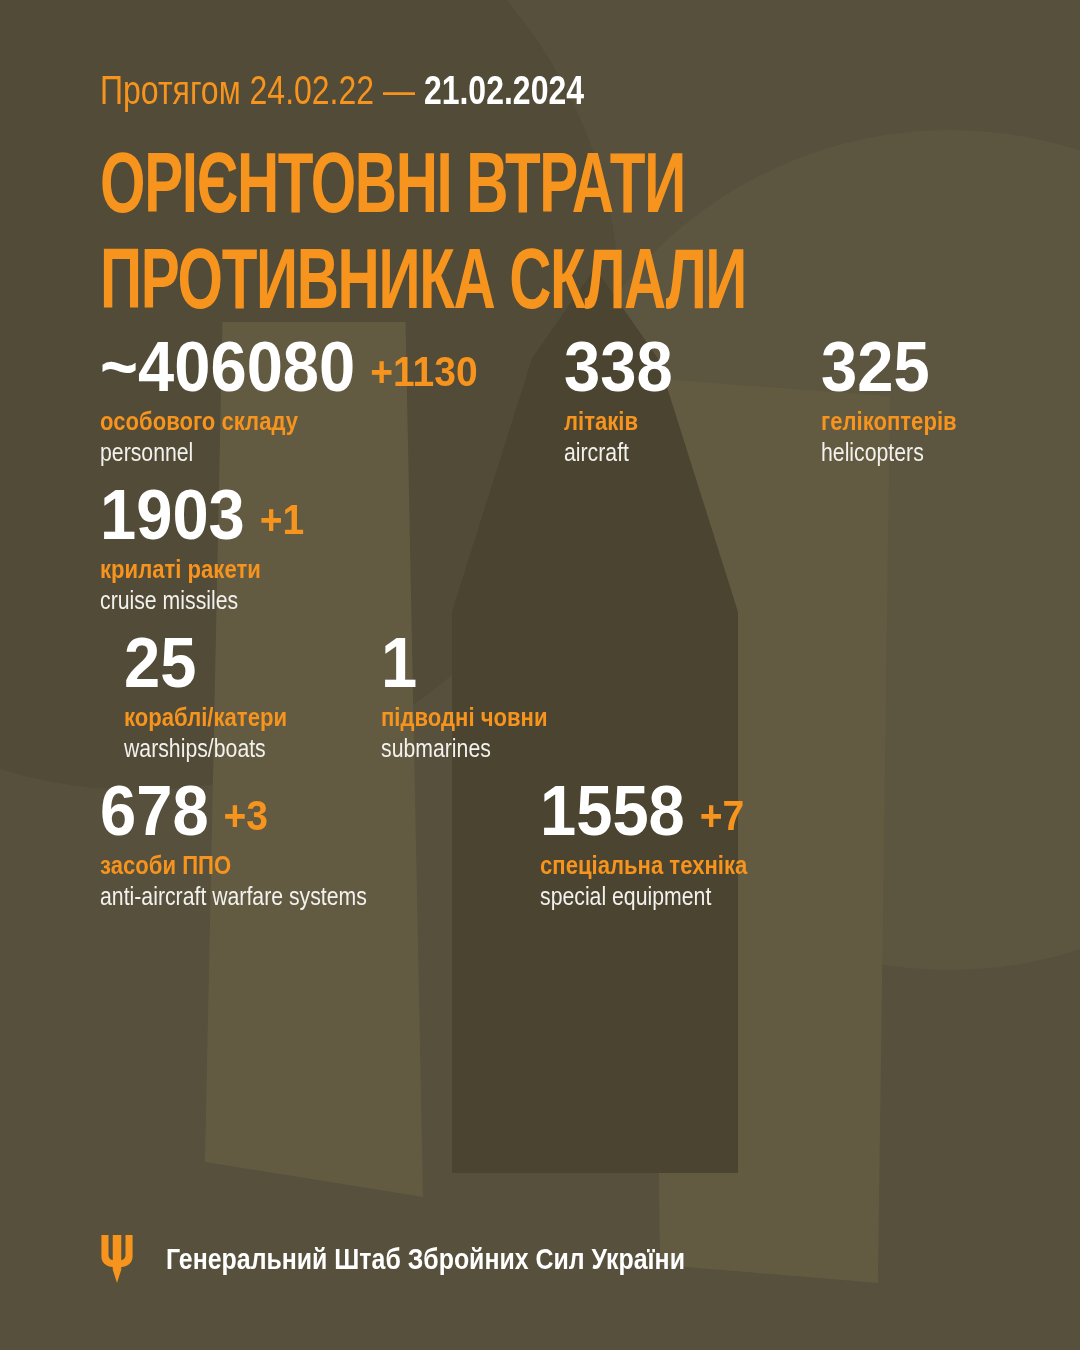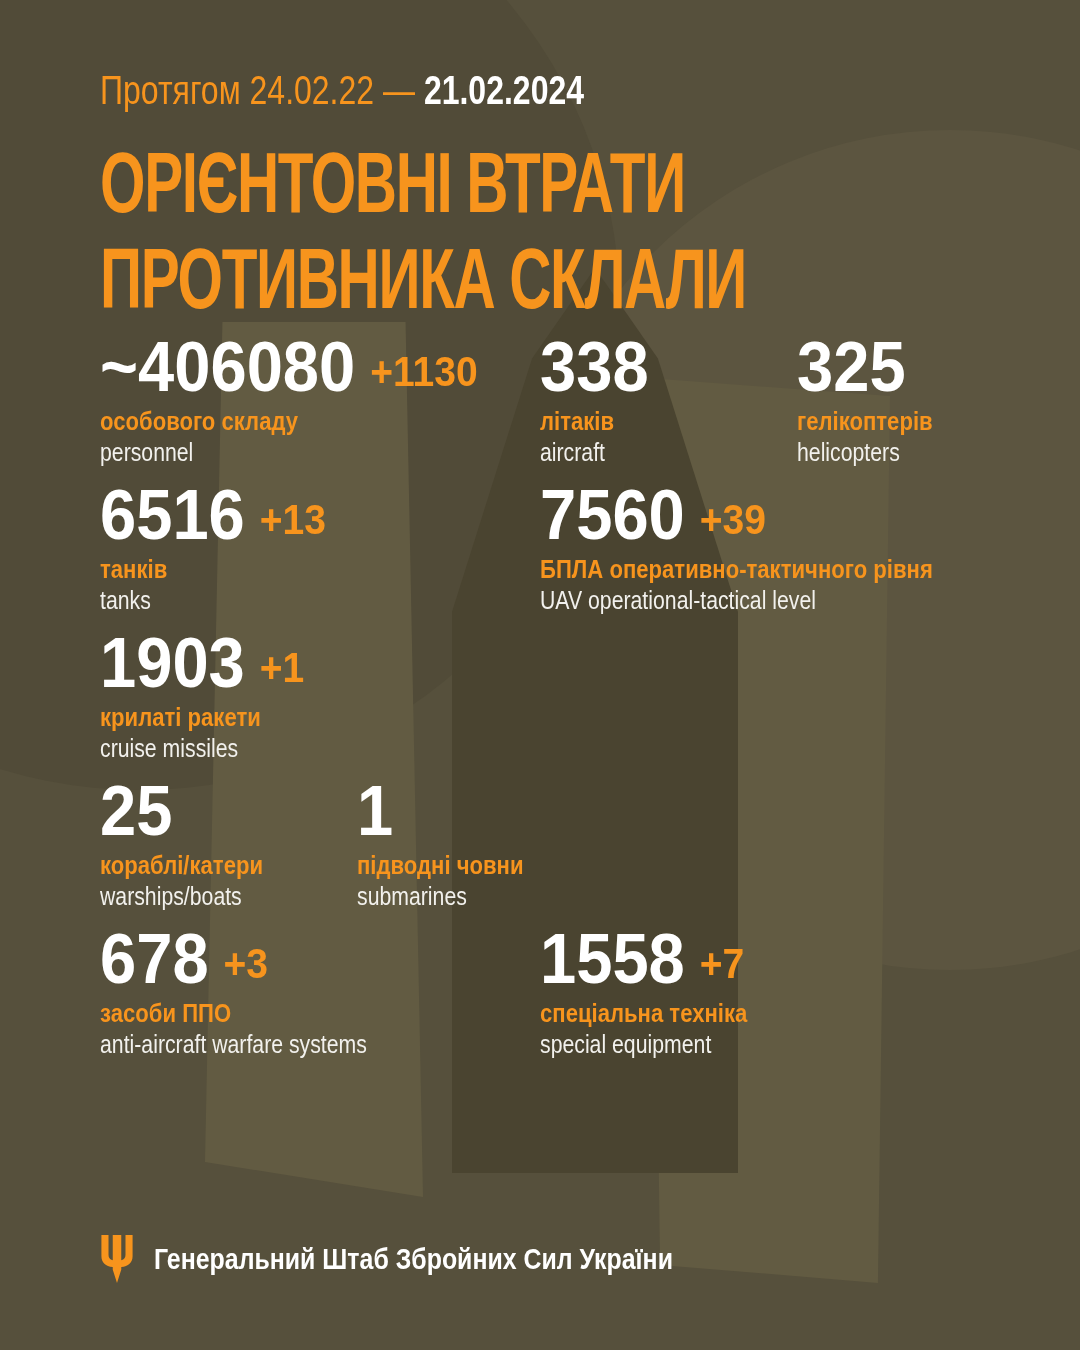--- a/index.html
+++ b/index.html
@@ -33,42 +33,42 @@
   .header-date{color:#FFFFFF;font-weight:700;}
   .main-title{
     position:absolute;left:100px;top:134px;
     color:#F7941D;font-weight:700;
     font-size:86px;line-height:1.12;letter-spacing:-2px;white-space:nowrap;
     transform:scaleX(0.68);transform-origin:left top;
   }
   .stats{position:absolute;left:100px;top:332px;right:0;}
   .stat-row{display:flex;height:148px;align-items:flex-start;justify-content:space-between;}
   .cell-1{width:440px;flex:0 0 440px;}
-  .cell-2{width:257px;flex:0 0 257px;}
+  .cell-2{width:257px;flex:0 0 257px;margin-left:24px;}
   .cell-3{flex:1 1 auto;}
   .cell-wide{flex:1 1 auto;}
   .value-line{
     white-space:nowrap;font-size:70px;line-height:1;font-weight:700;
     transform:scaleX(0.93);transform-origin:left top;
   }
   .value{color:#FFFFFF;}
   .delta{color:#F7941D;font-size:42px;margin-left:16px;position:relative;top:-5px;}
   .label-uk{
     margin-top:4px;color:#F7941D;font-weight:700;
     font-size:26px;line-height:1.18;white-space:nowrap;
     transform:scaleX(0.85);transform-origin:left top;
   }
   .label-en{
     margin-top:1px;color:#F2F1ED;font-weight:400;
     font-size:25px;line-height:1.18;white-space:nowrap;
     transform:scaleX(0.85);transform-origin:left top;
   }
   .footer{
     position:absolute;left:100px;top:1234px;
-    display:flex;align-items:center;gap:20px;
+    display:flex;align-items:center;gap:32px;
   }
   .trident-icon{width:34px;height:50px;flex:0 0 auto;}
   .footer-text{
     color:#FFFFFF;font-weight:700;font-size:30px;white-space:nowrap;
     transform:scaleX(0.83);transform-origin:left center;
   }
 </style>
 </head>
 <body>
 
@@ -104,32 +104,20 @@
             <div class="label-uk">літаків</div>
             <div class="label-en">aircraft</div>
           </div>
           <div class="cell-3">
             <div class="value-line"><span class="value">325</span></div>
             <div class="label-uk">гелікоптерів</div>
             <div class="label-en">helicopters</div>
           </div>
         </div>
         <div class="stat-row">
-          <div class="cell-1">
-            <div class="value-line"><span class="value">6516</span><span class="delta">+13</span></div>
-            <div class="label-uk">танків</div>
-            <div class="label-en">tanks</div>
-          </div>
-          <div class="cell-wide">
-            <div class="value-line"><span class="value">7560</span><span class="delta">+39</span></div>
-            <div class="label-uk">БПЛА оперативно-тактичного рівня</div>
-            <div class="label-en">UAV operational-tactical level</div>
-          </div>
-        </div>
-        <div class="stat-row">
           <div class="cell-wide">
             <div class="value-line"><span class="value">1903</span><span class="delta">+1</span></div>
             <div class="label-uk">крилаті ракети</div>
             <div class="label-en">cruise missiles</div>
           </div>
         </div>
         <div class="stat-row">
           <div class="cell-2">
             <div class="value-line"><span class="value">25</span></div>
             <div class="label-uk">кораблі/катери</div>

